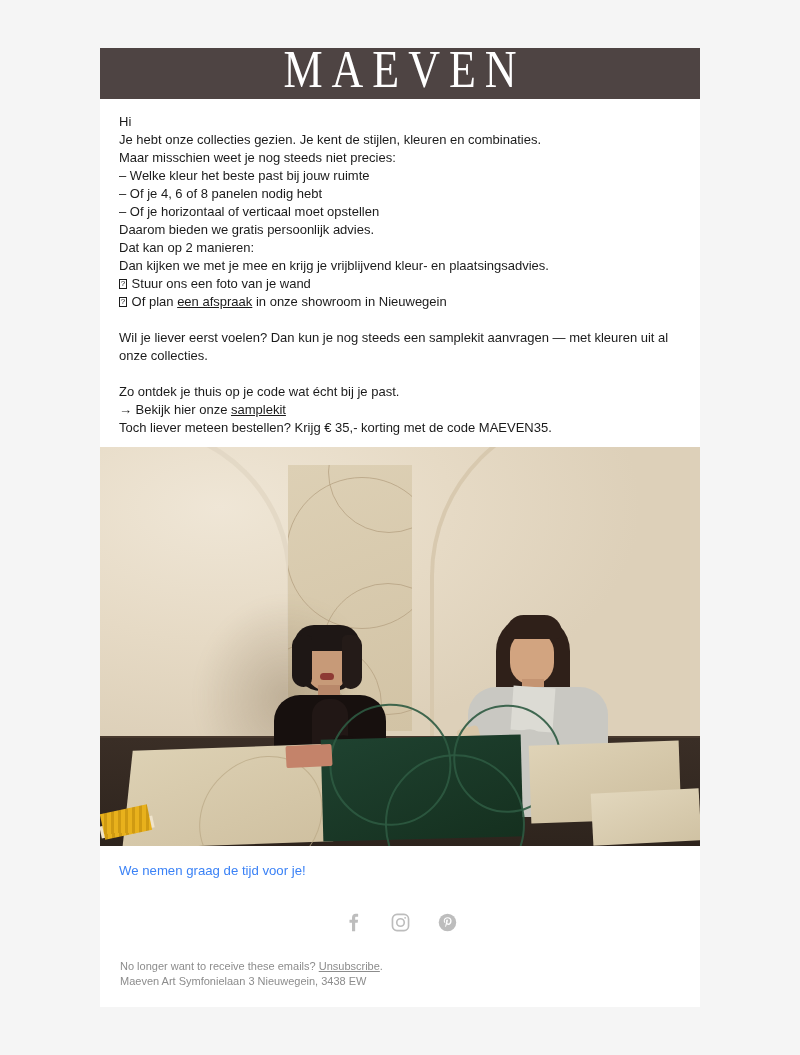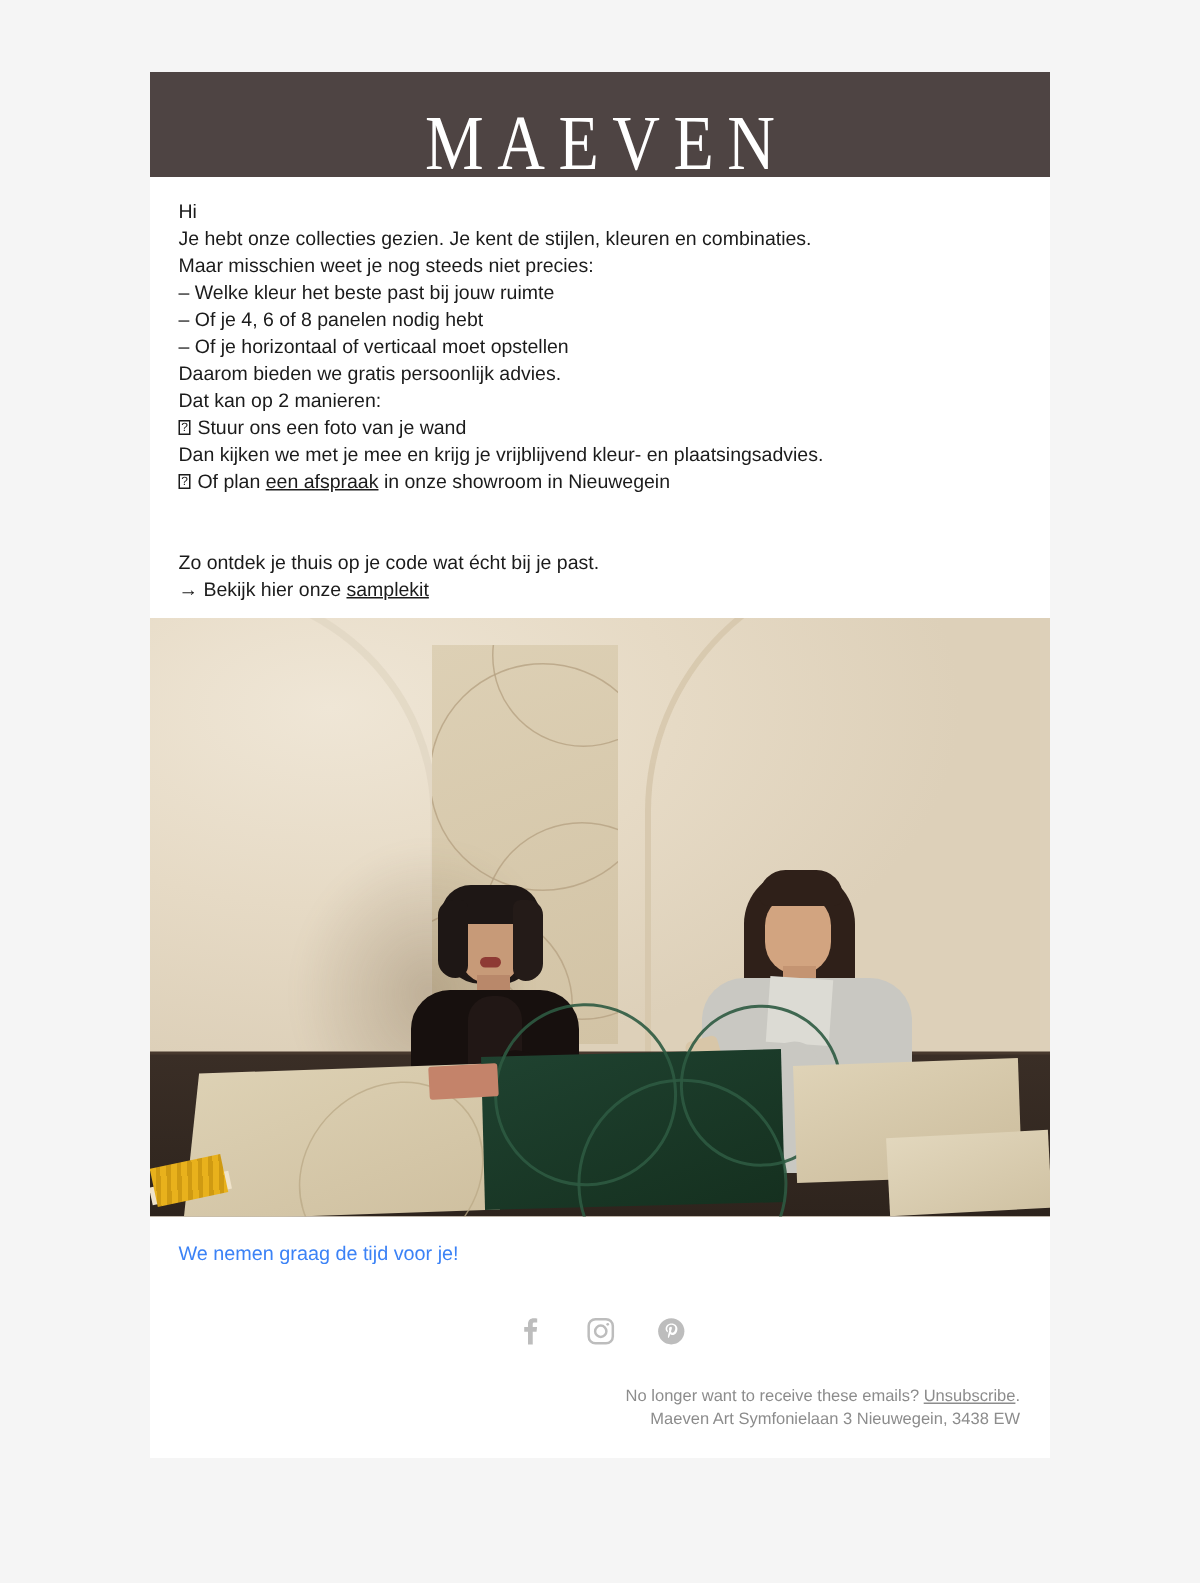--- a/index.html
+++ b/index.html
@@ -27,23 +27,23 @@
     position: absolute;
     left: 100px;
     top: 48px;
     width: 600px;
     background: #ffffff;
   }
 
   
   .email-header {
     background: #4e4443;
-    height: 70px;
+    height: 51px;
     display: flex;
-    align-items: flex-end;
+    align-items: flex-start;
     justify-content: center;
   }
   .brand-logo {
     color: #ffffff;
     font-family: "Liberation Serif", "DejaVu Serif", serif;
     font-size: 44px;
     font-weight: 400;
     letter-spacing: 9px;
     text-indent: 9px;
     line-height: 1;
@@ -332,21 +332,21 @@
   .social-icon {
     width: 21px;
     height: 21px;
     display: block;
     color: #bdbdbd;
   }
   .social-icon svg { display: block; width: 100%; height: 100%; }
 
   
   .email-footer {
-    text-align: right;
+    text-align: left;
     color: #8c8c8c;
     font-size: 11px;
     line-height: 15px;
     padding: 26px 20px 18px 20px;
   }
   .footer-link {
     color: #8c8c8c;
     text-decoration: underline;
   }
 </style>
@@ -367,32 +367,34 @@
       <div class="copy-line">Je hebt onze collecties gezien. Je kent de stijlen, kleuren en combinaties.</div>
       <div class="copy-line">Maar misschien weet je nog steeds niet precies:</div>
 
       <div class="copy-line">– Welke kleur het beste past bij jouw ruimte</div>
       <div class="copy-line">– Of je 4, 6 of 8 panelen nodig hebt</div>
       <div class="copy-line">– Of je horizontaal of verticaal moet opstellen</div>
 
       <div class="copy-line">Daarom bieden we gratis persoonlijk advies.</div>
       <div class="copy-line">Dat kan op 2 manieren:</div>
 
+      <div class="copy-line">Dan kijken we met je mee en krijg je vrijblijvend kleur- en plaatsingsadvies.</div>
       <div class="copy-line"><span class="tofu"></span><span> Stuur ons een foto van je wand</span></div>
-      <div class="copy-line">Dan kijken we met je mee en krijg je vrijblijvend kleur- en plaatsingsadvies.</div>
 
       <div class="copy-line"><span class="tofu"></span><span> Of plan </span><a class="inline-link" href="#">een afspraak</a><span> in onze showroom in Nieuwegein</span></div>
 
       <div class="spacer-line"></div>
 
+      <div class="copy-line">Wil je liever eerst voelen? Dan kun je nog steeds een samplekit aanvragen — met kleuren uit al onze collecties.</div>
 
       <div class="spacer-line"></div>
 
       <div class="copy-line">Zo ontdek je thuis op je code wat écht bij je past.</div>
       <div class="copy-line"><span>→ Bekijk hier onze </span><a class="inline-link" href="#">samplekit</a></div>
+      <div class="copy-line">Toch liever meteen bestellen? Krijg € 35,- korting met de code MAEVEN35.</div>
 
     </div>
 
     <div class="hero-photo">
       <div class="ph-wall"></div>
       <div class="ph-arch-left"></div>
       <div class="ph-arch-right"></div>
 
       <div class="ph-panel-wall">
         <div class="arc a1"></div>

